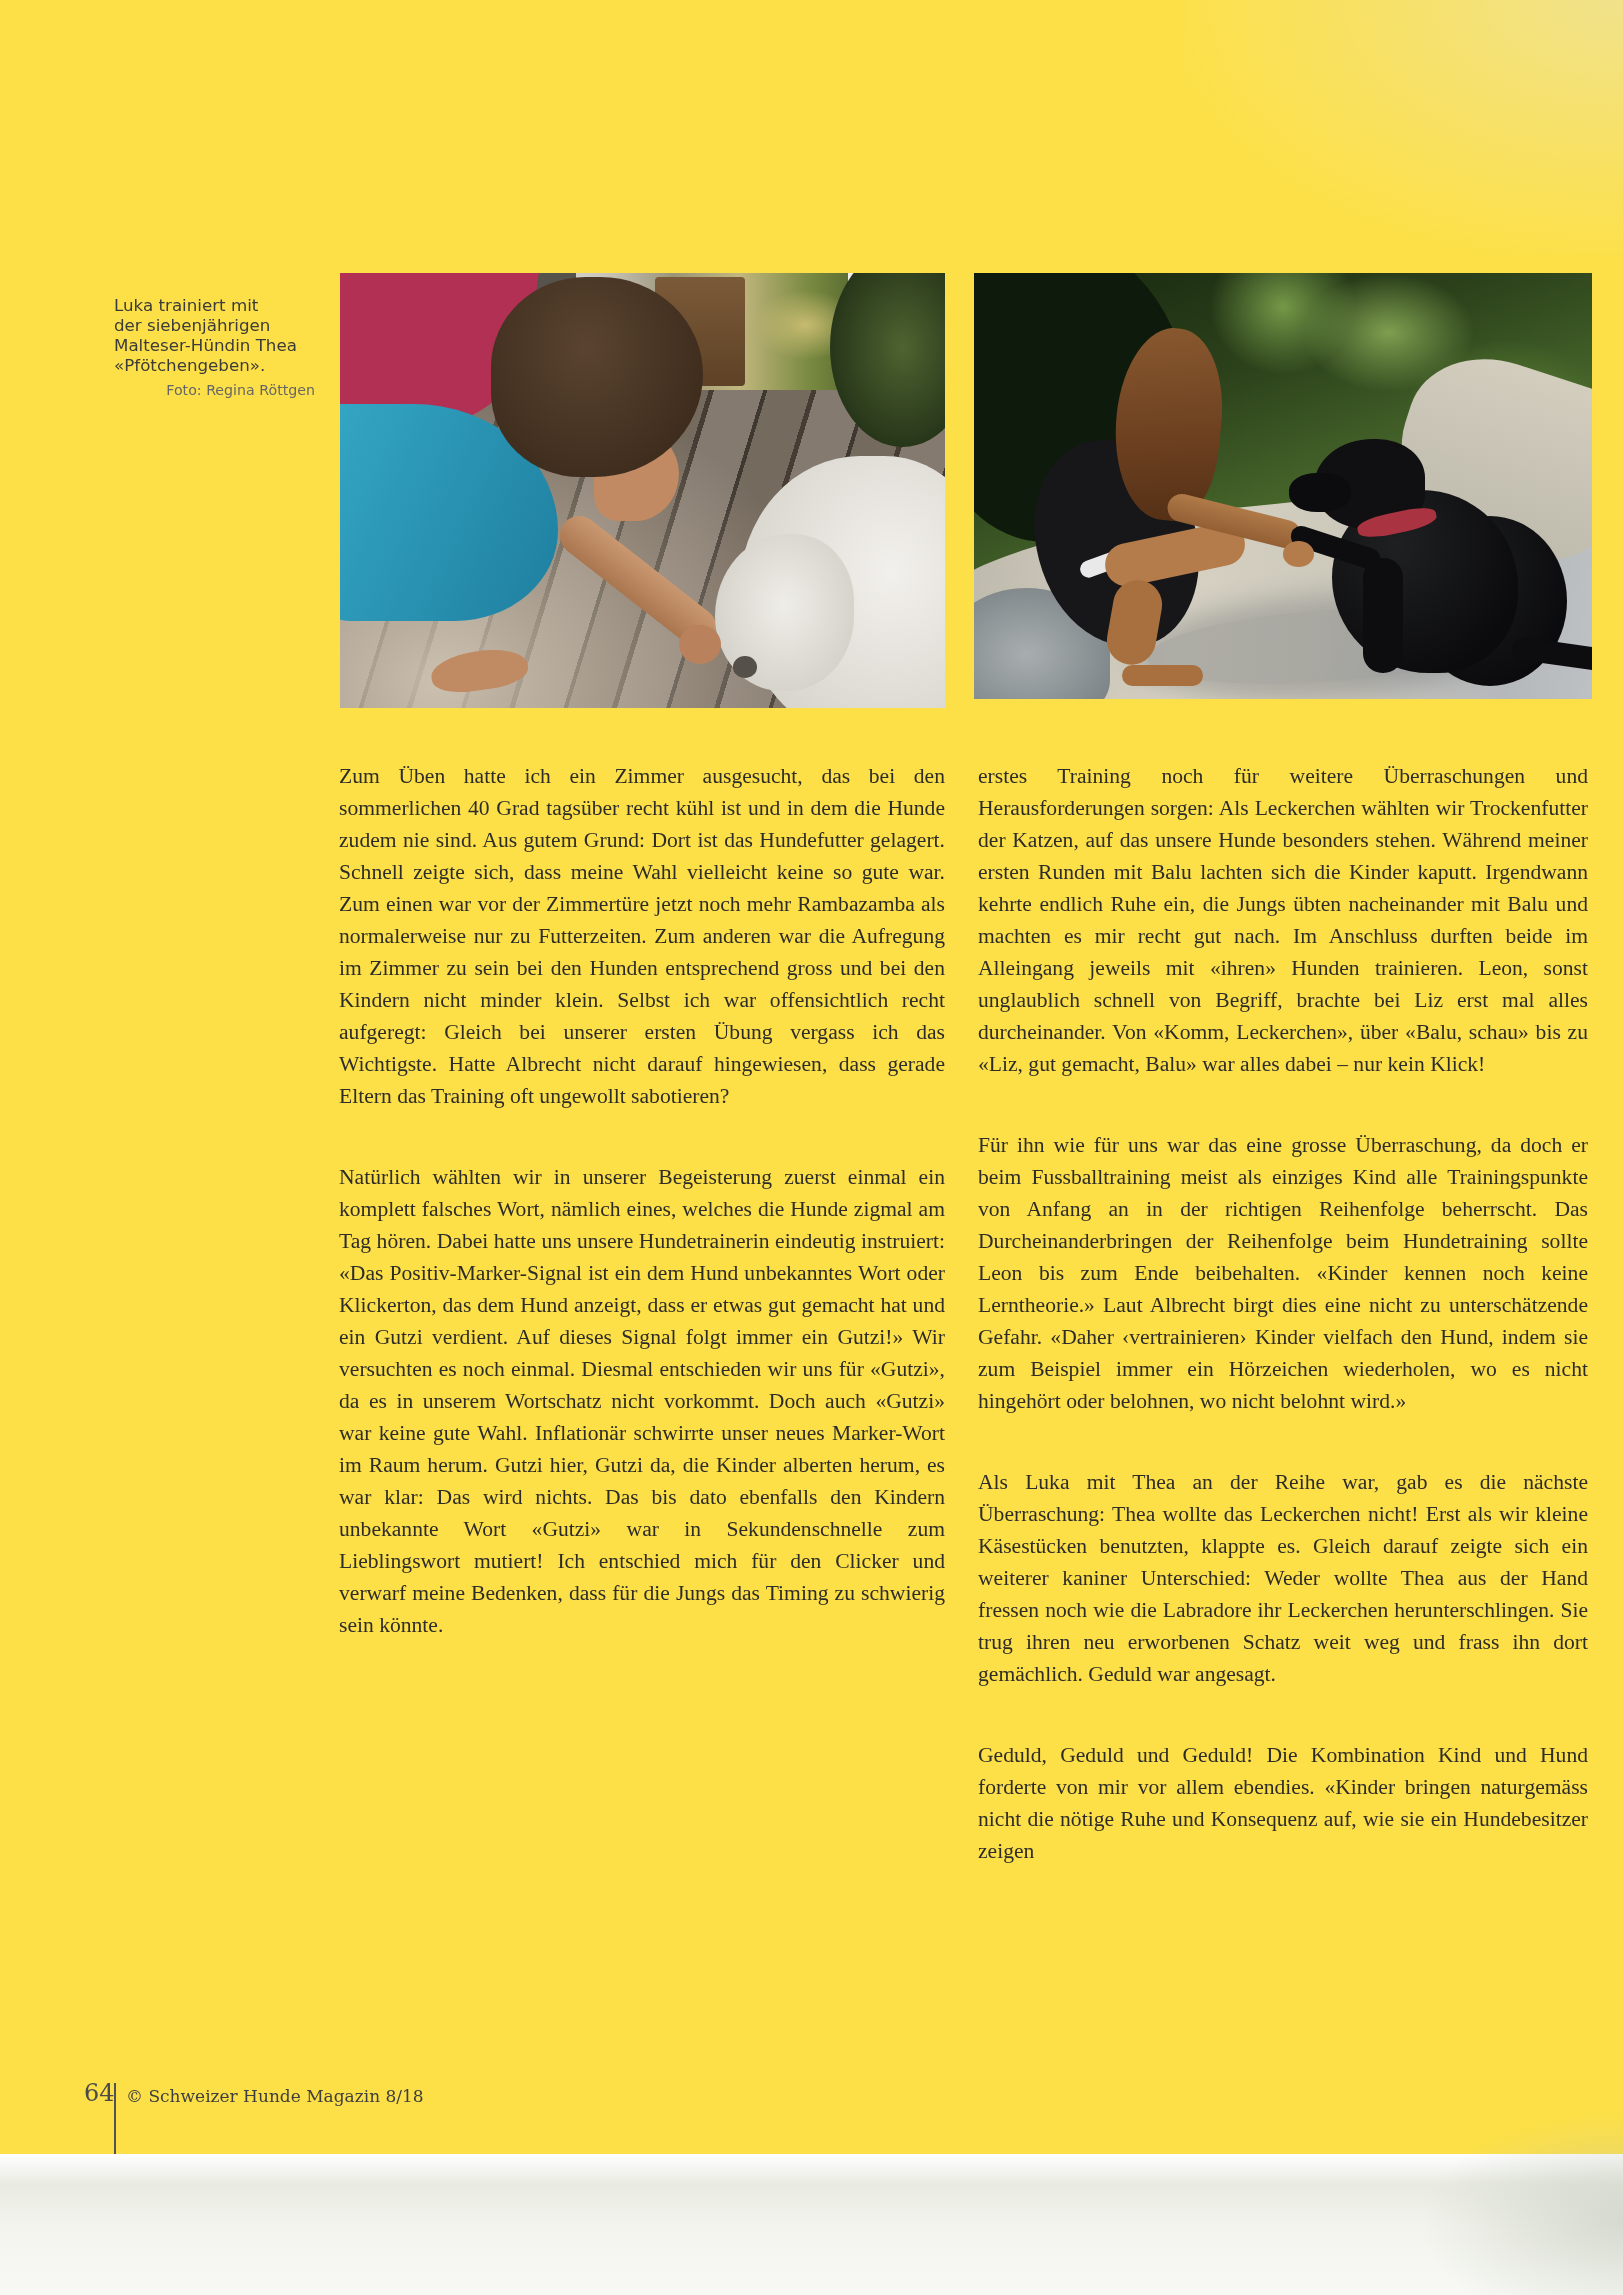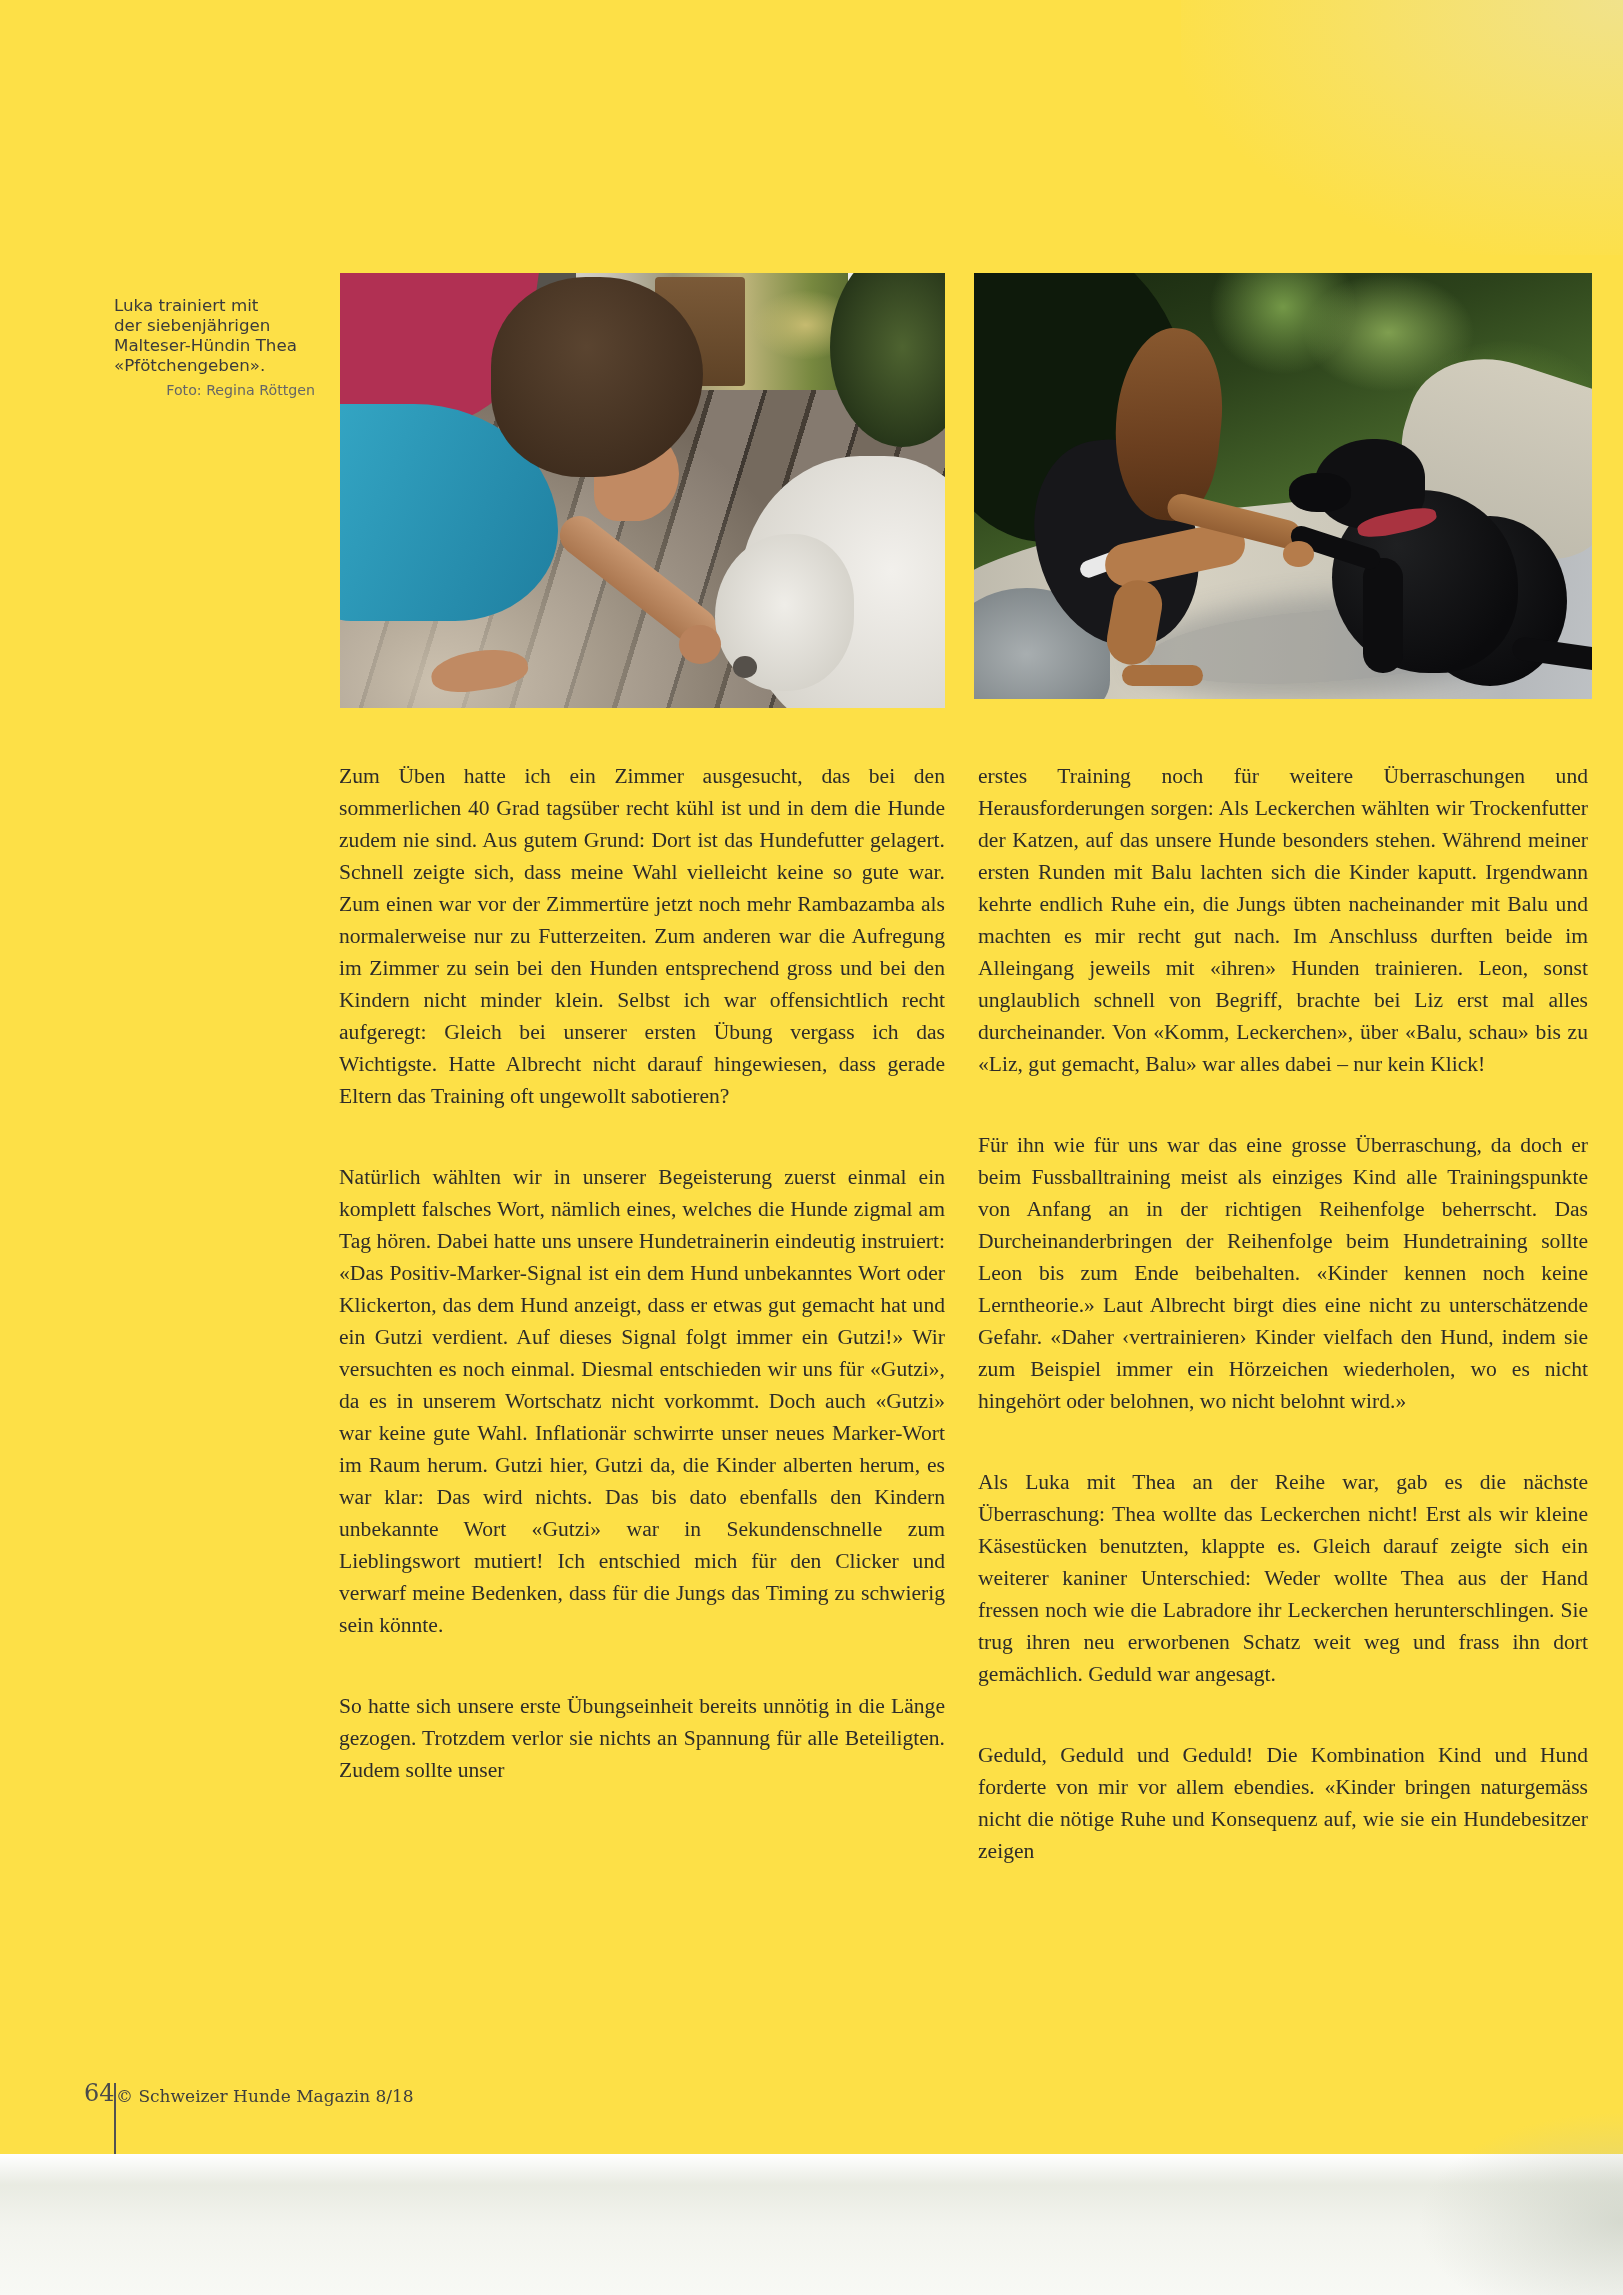--- a/index.html
+++ b/index.html
@@ -138,21 +138,21 @@
 
   
   .footer-num {
     position:absolute; left:84px; top:2079px;
     font-family:"DejaVu Serif", serif; font-size:24px; color:#4a4a4a;
   }
   .footer-rule {
     position:absolute; left:114px; top:2083px; width:1.5px; height:82px; background:#525252;
   }
   .footer-text {
-    position:absolute; left:116px; top:2086px;
+    position:absolute; left:126px; top:2086px;
     font-family:"DejaVu Serif", serif; font-size:17px; color:#3e3e3e;
   }
 
   
   .scan-band {
     position:absolute; left:0; top:2154px; width:1623px; height:141px;
     background:linear-gradient(to bottom, #ffffff 0%, #e9ebe2 22%, #f3f4ee 52%, #f8f9f5 100%);
   }
   .scan-corner {
     position:absolute; right:0; top:2111px; width:206px; height:185px;
@@ -221,21 +221,20 @@
     <div class="rp-dog-head"></div>
     <div class="rp-dog-muzzle"></div>
     <div class="rp-collar"></div>
     <div class="rp-dog-paw"></div>
     <div class="rp-hand"></div>
   </div>
 
   <div class="col" id="col-left">
     <p>Zum Üben hatte ich ein Zimmer ausgesucht, das bei den sommerlichen 40 Grad tagsüber recht kühl ist und in dem die Hunde zudem nie sind. Aus gutem Grund: Dort ist das Hundefutter gelagert. Schnell zeigte sich, dass meine Wahl vielleicht keine so gute war. Zum einen war vor der Zimmertüre jetzt noch mehr Rambazamba als normalerweise nur zu Futterzeiten. Zum anderen war die Aufregung im Zimmer zu sein bei den Hunden entsprechend gross und bei den Kindern nicht minder klein. Selbst ich war offensichtlich recht aufgeregt: Gleich bei unserer ersten Übung vergass ich das Wichtigste. Hatte Albrecht nicht darauf hingewiesen, dass gerade Eltern das Training oft ungewollt sabotieren?</p>
     <p>Natürlich wählten wir in unserer Begeisterung zuerst einmal ein komplett falsches Wort, nämlich eines, welches die Hunde zigmal am Tag hören. Dabei hatte uns unsere Hundetrainerin eindeutig instruiert: «Das Positiv-Marker-Signal ist ein dem Hund unbekanntes Wort oder Klickerton, das dem Hund anzeigt, dass er etwas gut gemacht hat und ein Gutzi verdient. Auf dieses Signal folgt immer ein Gutzi!» Wir versuchten es noch einmal. Diesmal entschieden wir uns für «Gutzi», da es in unserem Wortschatz nicht vorkommt. Doch auch «Gutzi» war keine gute Wahl. Inflationär schwirrte unser neues Marker-Wort im Raum herum. Gutzi hier, Gutzi da, die Kinder alberten herum, es war klar: Das wird nichts. Das bis dato ebenfalls den Kindern unbekannte Wort «Gutzi» war in Sekundenschnelle zum Lieblingswort mutiert! Ich entschied mich für den Clicker und verwarf meine Bedenken, dass für die Jungs das Timing zu schwierig sein könnte.</p>
-    <p>So hatte sich unsere erste Übungseinheit bereits unnötig in die Länge gezogen. Trotzdem verlor sie nichts an Spannung für alle Beteiligten. Zudem sollte unser</p>
   </div>
 
   <div class="col" id="col-right">
     <p>erstes Training noch für weitere Überraschungen und Herausforderungen sorgen: Als Leckerchen wählten wir Trockenfutter der Katzen, auf das unsere Hunde besonders stehen. Während meiner ersten Runden mit Balu lachten sich die Kinder kaputt. Irgendwann kehrte endlich Ruhe ein, die Jungs übten nacheinander mit Balu und machten es mir recht gut nach. Im Anschluss durften beide im Alleingang jeweils mit «ihren» Hunden trainieren. Leon, sonst unglaublich schnell von Begriff, brachte bei Liz erst mal alles durcheinander. Von «Komm, Leckerchen», über «Balu, schau» bis zu «Liz, gut gemacht, Balu» war alles dabei – nur kein Klick!</p>
     <p>Für ihn wie für uns war das eine grosse Überraschung, da doch er beim Fussballtraining meist als einziges Kind alle Trainingspunkte von Anfang an in der richtigen Reihenfolge beherrscht. Das Durcheinanderbringen der Reihenfolge beim Hundetraining sollte Leon bis zum Ende beibehalten. «Kinder kennen noch keine Lerntheorie.» Laut Albrecht birgt dies eine nicht zu unterschätzende Gefahr. «Daher ‹vertrainieren› Kinder vielfach den Hund, indem sie zum Beispiel immer ein Hörzeichen wiederholen, wo es nicht hingehört oder belohnen, wo nicht belohnt wird.»</p>
     <p>Als Luka mit Thea an der Reihe war, gab es die nächste Überraschung: Thea wollte das Leckerchen nicht! Erst als wir kleine Käsestücken benutzten, klappte es. Gleich darauf zeigte sich ein weiterer kaniner Unterschied: Weder wollte Thea aus der Hand fressen noch wie die Labradore ihr Leckerchen herunterschlingen. Sie trug ihren neu erworbenen Schatz weit weg und frass ihn dort gemächlich. Geduld war angesagt.</p>
     <p>Geduld, Geduld und Geduld! Die Kombination Kind und Hund forderte von mir vor allem ebendies. «Kinder bringen naturgemäss nicht die nötige Ruhe und Konsequenz auf, wie sie ein Hundebesitzer zeigen</p>
   </div>
 
   <div class="footer-num">64</div>

